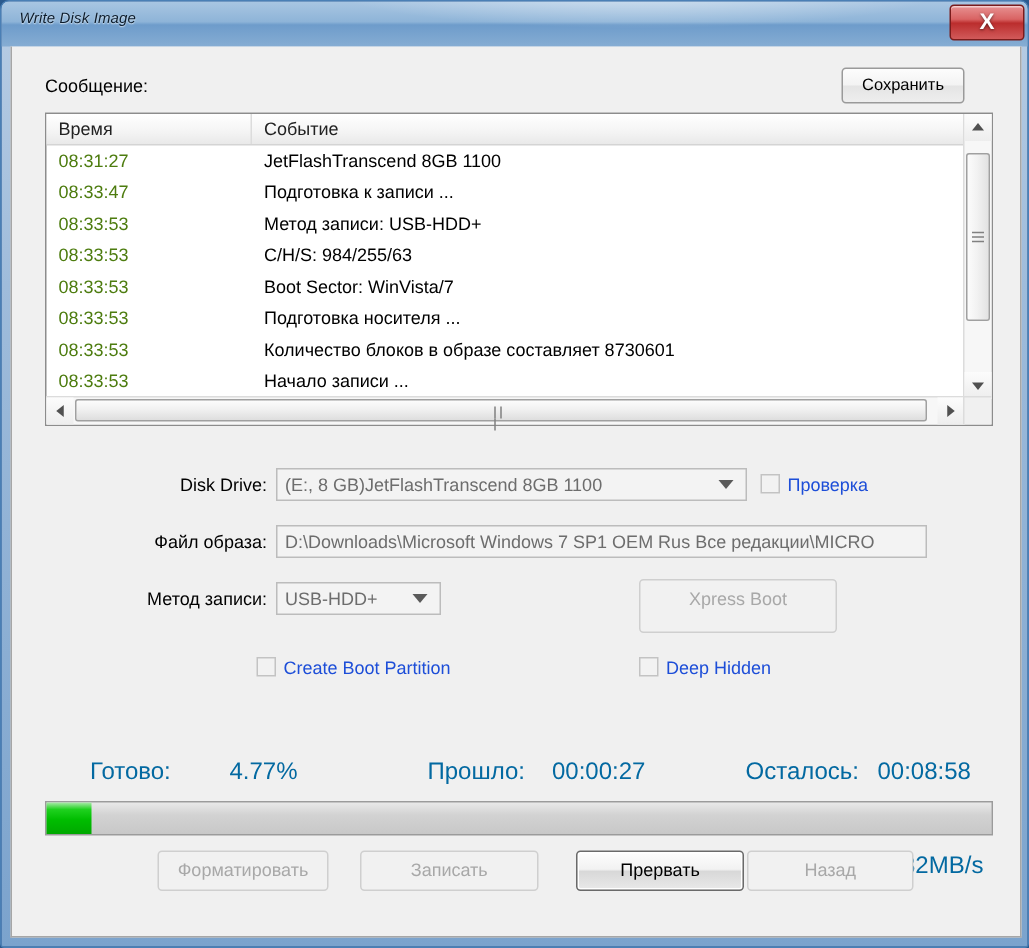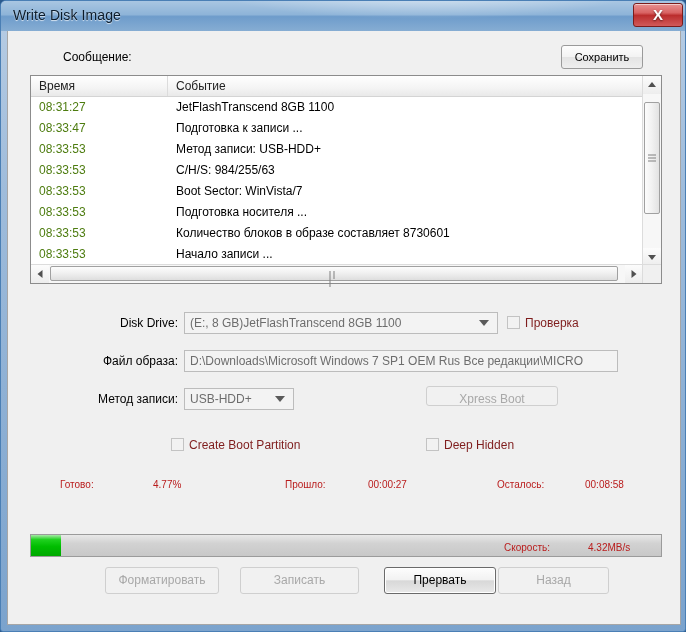--- a/index.html
+++ b/index.html
@@ -34,25 +34,26 @@
     left: 0; top: 0;
     width: 686px;
     height: 30px;
     background:
       radial-gradient(ellipse 300px 40px at 62% -10px, rgba(255,255,255,0.55), rgba(255,255,255,0) 70%),
       linear-gradient(180deg,#a9c6e2 0%, #8eb4d8 45%, #6e9ccb 52%, #86add3 100%);
   }
   .title-text {
     position: absolute;
     left: 12px; top: 6px;
-    font-size: 14px;
+    font-size: 10px;
     color: #0b1b2b;
     text-shadow: 0 1px 1px rgba(255,255,255,0.75);
     letter-spacing: 0.1px;
     white-space: nowrap;
+    font-style: italic;
   }
   .close-btn {
     position: absolute;
     right: 4px; top: 2px;
     width: 48px; height: 22px;
     border: 1px solid #7a1c1c;
     border-radius: 3px;
     background: linear-gradient(180deg,#e79191 0%, #d96363 40%, #bb2d2d 52%, #d15a5a 100%);
     box-shadow: inset 0 1px 0 rgba(255,255,255,0.55);
     cursor: pointer;
@@ -80,21 +81,20 @@
     border: 1px solid #a6a6a6;
     border-top: none;
   }
 
   
   .msg-label {
     position: absolute;
     left: 22px; top: 19px;
     font-size: 12px;
     color: #000;
-    margin-left: 33px;
   }
   .save-btn {
     position: absolute;
     left: 553px; top: 14px;
     width: 82px; height: 24px;
     box-sizing: border-box;
     background: linear-gradient(180deg,#fdfdfd 0%, #f3f3f3 48%, #e4e4e4 52%, #eeeeee 100%);
     border: 1px solid #9a9a9a;
     border-radius: 3px;
     font-size: 11px;
@@ -297,21 +297,21 @@
     transform: translateY(-50%);
     width: 0; height: 0;
     border-left: 5px solid transparent;
     border-right: 5px solid transparent;
     border-top: 6px solid #5a5a5a;
   }
 
   .chk-wrap {
     position: absolute;
     font-size: 12px;
-    color: #7f1d1d;
+    color: #1d4ed8;
     white-space: nowrap;
   }
   .chk-box {
     display: inline-block;
     width: 13px; height: 13px;
     box-sizing: border-box;
     vertical-align: -2px;
     background: #f2f2f2;
     border: 1px solid #c3c3c3;
     margin-right: 5px;
@@ -338,23 +338,24 @@
     border: 1px solid #6a6a6a;
     color: #000;
     cursor: pointer;
     box-shadow: inset 0 0 0 1px #ffffff;
     margin-left: 16px;
   }
 
   
   .stat {
     position: absolute;
-    font-size: 10px;
-    color: #b91c1c;
-    white-space: nowrap;
+    font-size: 16px;
+    color: #0369a1;
+    white-space: nowrap;
+    margin-top: 27px;
   }
   .progress {
     position: absolute;
     left: 22px; top: 503px;
     width: 632px; height: 23px;
     box-sizing: border-box;
     background: linear-gradient(180deg,#e9e9e9 0%, #d2d2d2 40%, #c8c8c8 100%);
     border: 1px solid #9b9b9b;
   }
   .progress-fill {
@@ -468,21 +469,21 @@
     </div>
 
     <div class="flabel" style="left:50px; top:323px; width:120px;">Файл образа:</div>
     <div class="textbox" style="left:176px; top:319px; width:434px; height:22px;">D:\Downloads\Microsoft Windows 7 SP1 OEM Rus Все редакции\MICRO</div>
 
     <div class="flabel" style="left:50px; top:361px; width:120px;">Метод записи:</div>
     <div class="combo" style="left:176px; top:357px; width:110px; height:22px;">
       <span>USB-HDD+</span>
       <span class="arrow"></span>
     </div>
-    <div class="btn disabled" style="left:418px; top:355px; width:132px; height:20px; line-height:24px;">Xpress Boot</div>
+    <div class="btn disabled" style="left:418px; top:355px; width:132px; height:36px; line-height:24px;">Xpress Boot</div>
 
     <div class="chk-wrap" style="left:163px; top:407px;">
       <span class="chk-box"></span><span>Create Boot Partition</span>
     </div>
     <div class="chk-wrap" style="left:418px; top:407px;">
       <span class="chk-box"></span><span>Deep Hidden</span>
     </div>
 
     <div class="stat" style="left:52px; top:448px;">Готово:</div>
     <div class="stat" style="left:145px; top:448px;">4.77%</div>

